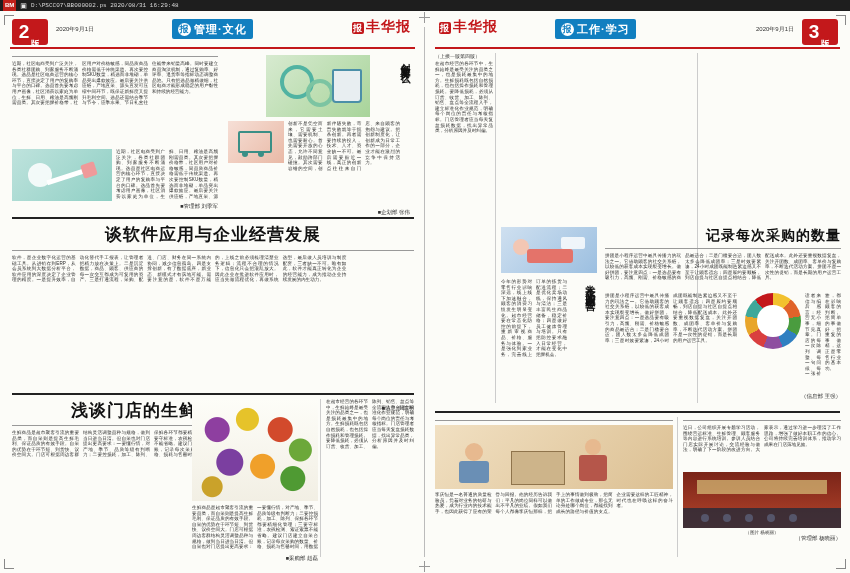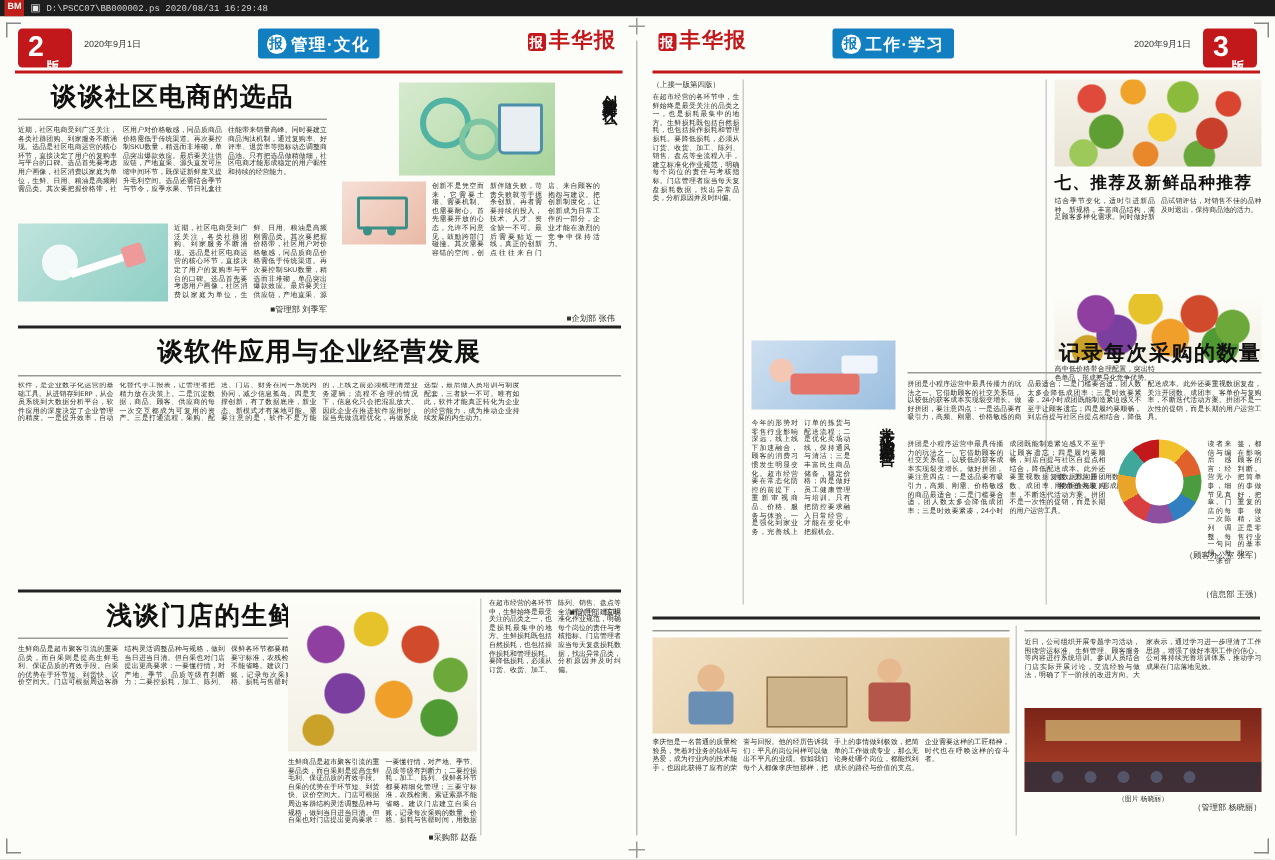--- a/index.html
+++ b/index.html
@@ -134,21 +134,20 @@
       <div class="mhband" style="left:172px;">
         <span class="logo">报</span>
         <span>管理·文化</span>
       </div>
       <div class="mhlogo" style="right:14px;top:7px;">
         <span class="sq">报</span><span>丰华报</span>
       </div>
       <div class="mhrule" style="left:10px;top:36px;width:405px;"></div>
 
       <div class="art" style="left:12px;top:42px;width:206px;">
-        <div class="hl big">谈谈社区电商的选品</div>
         <div class="rule" style="margin:3px 0 4px;"></div>
         <div class="txt c3" style="height:88px;">近期，社区电商受到广泛关注，各类社群团购、到家服务不断涌现。选品是社区电商运营的核心环节，直接决定了用户的复购率与平台的口碑。选品首先要考虑用户画像，社区消费以家庭为单位，生鲜、日用、粮油是高频刚需品类。其次要把握价格带，社区用户对价格敏感，同品质商品价格需低于传统渠道。再次要控制SKU数量，精选而非堆砌，单品突出爆款效应。最后要关注供应链，产地直采、源头直发可压缩中间环节，既保证新鲜度又提升毛利空间。选品还需结合季节与节令，应季水果、节日礼盒往往能带来销量高峰。同时要建立商品淘汰机制，通过复购率、好评率、退货率等指标动态调整商品池。只有把选品做精做细，社区电商才能形成稳定的用户黏性和持续的经营能力。</div>
       </div>
 
       <div class="fig illu-teal" style="left:12px;top:138px;width:100px;height:52px;">
         <div class="dot" style="left:16px;top:14px;width:24px;height:24px;background:#fff;opacity:.85;"></div>
         <div style="position:absolute;left:34px;top:24px;width:48px;height:5px;background:#fff;transform:rotate(-18deg);"></div>
         <div style="position:absolute;left:70px;top:14px;width:14px;height:14px;background:#ef9a9a;border-radius:2px;transform:rotate(-18deg);"></div>
       </div>
       <div class="txt c2" style="position:absolute;left:116px;top:138px;width:102px;height:52px;">近期，社区电商受到广泛关注，各类社群团购、到家服务不断涌现。选品是社区电商运营的核心环节，直接决定了用户的复购率与平台的口碑。选品首先要考虑用户画像，社区消费以家庭为单位，生鲜、日用、粮油是高频刚需品类。其次要把握价格带，社区用户对价格敏感，同品质商品价格需低于传统渠道。再次要控制SKU数量，精选而非堆砌，单品突出爆款效应。最后要关注供应链，产地直采、源头直发可压缩中间环节，既保证新鲜度又提升毛利空间。选品还需结合季节与节令，应季水果、节日礼盒往往能带来销量高峰。同时要建立商品淘汰机制，通过复购率、好评率、退货率等指标动态调整商品池。只有把选品做精做细，社区电商才能形成稳定的用户黏性和持续的经营能力。</div>
@@ -164,21 +163,21 @@
         <div class="fig illu-pink" style="position:absolute;left:2px;top:68px;width:56px;height:42px;">
           <div class="cart" style="left:10px;top:10px;width:30px;height:18px;"></div>
           <div class="dot" style="left:14px;top:30px;width:6px;height:6px;background:#3a8f86;"></div>
           <div class="dot" style="left:30px;top:30px;width:6px;height:6px;background:#3a8f86;"></div>
         </div>
         <div class="txt c3" style="position:absolute;left:62px;top:68px;width:112px;height:86px;">创新不是凭空而来，它需要土壤、需要机制、也需要耐心。首先需要开放的心态，允许不同意见，鼓励跨部门碰撞。其次需要容错的空间，创新伴随失败，苛责失败就等于扼杀创新。再者需要持续的投入，技术、人才、资金缺一不可。最后需要贴近一线，真正的创新点往往来自门店、来自顾客的抱怨与建议。把创新制度化，让创新成为日常工作的一部分，企业才能在激烈的竞争中保持活力。</div>
       </div>
       <div class="byline" style="position:absolute;left:330px;top:198px;width:80px;">■企划部 张伟</div>
 
       <div class="rule thick" style="position:absolute;left:12px;top:206px;width:402px;"></div>
-      <div class="art" style="left:12px;top:212px;width:402px;font-family:Liberation Mono, monospace;">
+      <div class="art" style="left:12px;top:212px;width:402px;">
         <div class="hl big">谈软件应用与企业经营发展</div>
         <div class="rule" style="margin:4px 0 4px;"></div>
         <div class="txt c6" style="height:150px;">软件，是企业数字化运营的基础工具。从进销存到ERP，从会员系统到大数据分析平台，软件应用的深度决定了企业管理的精度。一是提升效率，自动化替代手工报表，让管理者把精力放在决策上。二是沉淀数据，商品、顾客、供应商的每一次交互都成为可复用的资产。三是打通流程，采购、配送、门店、财务在同一系统内协同，减少信息孤岛。四是支撑创新，有了数据底座，新业态、新模式才有落地可能。需要注意的是，软件不是万能的，上线之前必须梳理清楚业务逻辑；流程不合理的情况下，信息化只会把混乱放大。因此企业在推进软件应用时，应当先做流程优化，再做系统选型，最后做人员培训与制度配套，三者缺一不可。唯有如此，软件才能真正转化为企业的经营能力，成为推动企业持续发展的内生动力。</div>
         <div class="byline">■信息部 陈明</div>
       </div>
 
       <div class="rule thick" style="position:absolute;left:12px;top:382px;width:402px;"></div>
       <div class="art" style="left:12px;top:388px;width:280px;">
         <div class="hl big">浅谈门店的生鲜自采</div>
         <div class="rule" style="margin:3px 0 4px;"></div>
@@ -210,29 +209,20 @@
       <div class="mhrule" style="left:10px;top:36px;width:405px;"></div>
 
       <div class="art" style="left:10px;top:42px;width:58px;">
         <div style="font-size:5px;color:#333;">（上接一版第四版）</div>
         <div class="txt" style="height:348px;margin-top:2px;">在超市经营的各环节中，生鲜始终是最受关注的品类之一，也是损耗最集中的地方。生鲜损耗既包括自然损耗，也包括操作损耗和管理损耗。要降低损耗，必须从订货、收货、加工、陈列、销售、盘点等全流程入手，建立标准化作业规范，明确每个岗位的责任与考核指标。门店管理者应当每天复盘损耗数据，找出异常品类，分析原因并及时纠偏。</div>
       </div>
       <div class="vrule" style="position:absolute;left:70px;top:42px;height:350px;"></div>
 
       <div class="vrule" style="position:absolute;left:272px;top:42px;height:350px;"></div>
 
-      <div class="art" style="left:278px;top:42px;width:138px;">
-        <div class="fig veg" style="position:relative;width:138px;height:58px;"></div>
-        <div class="hl sm" style="text-align:left;margin-top:3px;">七、推荐及新鲜品种推荐</div>
-        <div class="txt c2" style="height:62px;margin-top:2px;">结合季节变化，适时引进新品种、新规格，丰富商品结构，满足顾客多样化需求。同时做好新品试销评估，对销售不佳的品种及时退出，保持商品池的活力。</div>
-        <div class="fig veg2" style="position:relative;width:138px;height:44px;margin-top:3px;"></div>
-        <div class="txt c2" style="height:70px;margin-top:3px;">高中低价格带合理配置，突出特色单品，形成差异化竞争优势。</div>
-        <div class="txt c2" style="height:52px;margin-top:2px;">用数据找问题，用数据定措施，用数据验效果，形成闭环管理。</div>
-        <div class="byline">（顾客办公室 张军）</div>
-      </div>
 
       <div class="rule thick" style="position:absolute;left:10px;top:400px;width:405px;"></div>
 
       <div class="art" style="left:10px;top:212px;width:58px;"></div>
 
       <div class="art" style="left:76px;top:216px;width:96px;height:176px;">
         <div class="fig illu-blue" style="position:absolute;left:0;top:0;width:96px;height:46px;">
           <div class="dot" style="left:12px;top:12px;width:16px;height:16px;background:#f3c7b4;"></div>
           <div style="position:absolute;left:26px;top:22px;width:46px;height:14px;background:#e4736a;border-radius:3px;"></div>
           <div style="position:absolute;left:60px;top:10px;width:24px;height:12px;background:#fff;opacity:.8;border-radius:2px;"></div>

